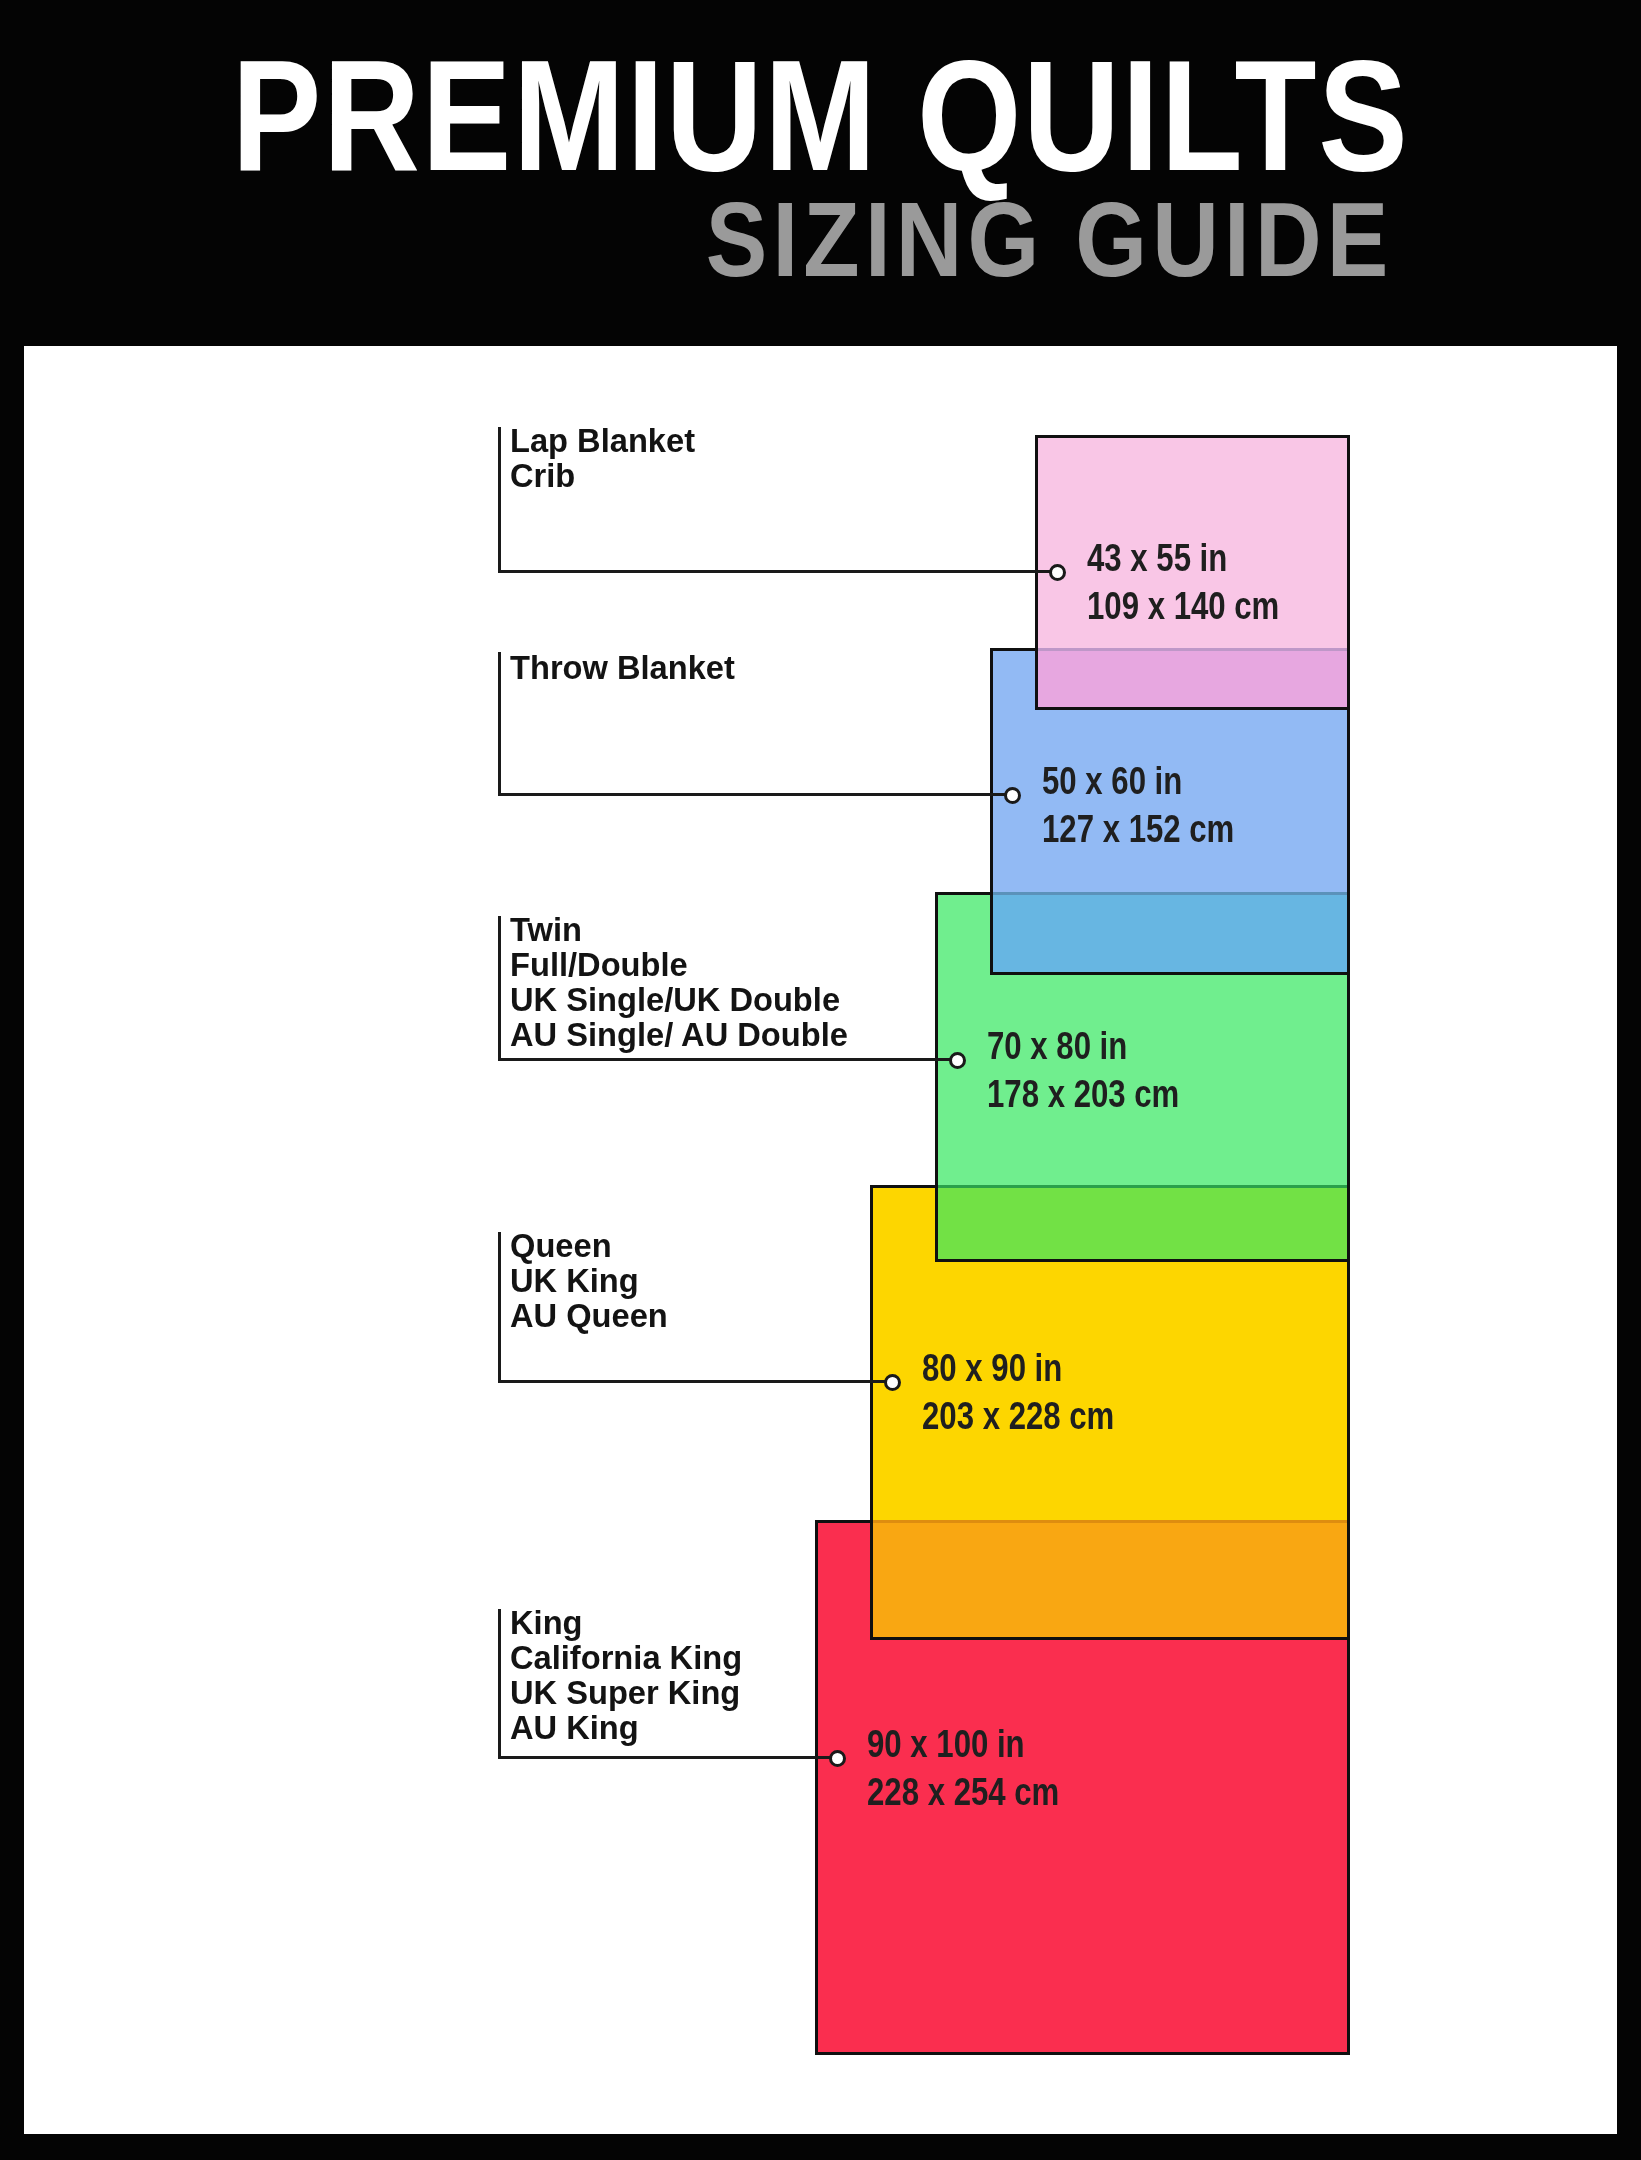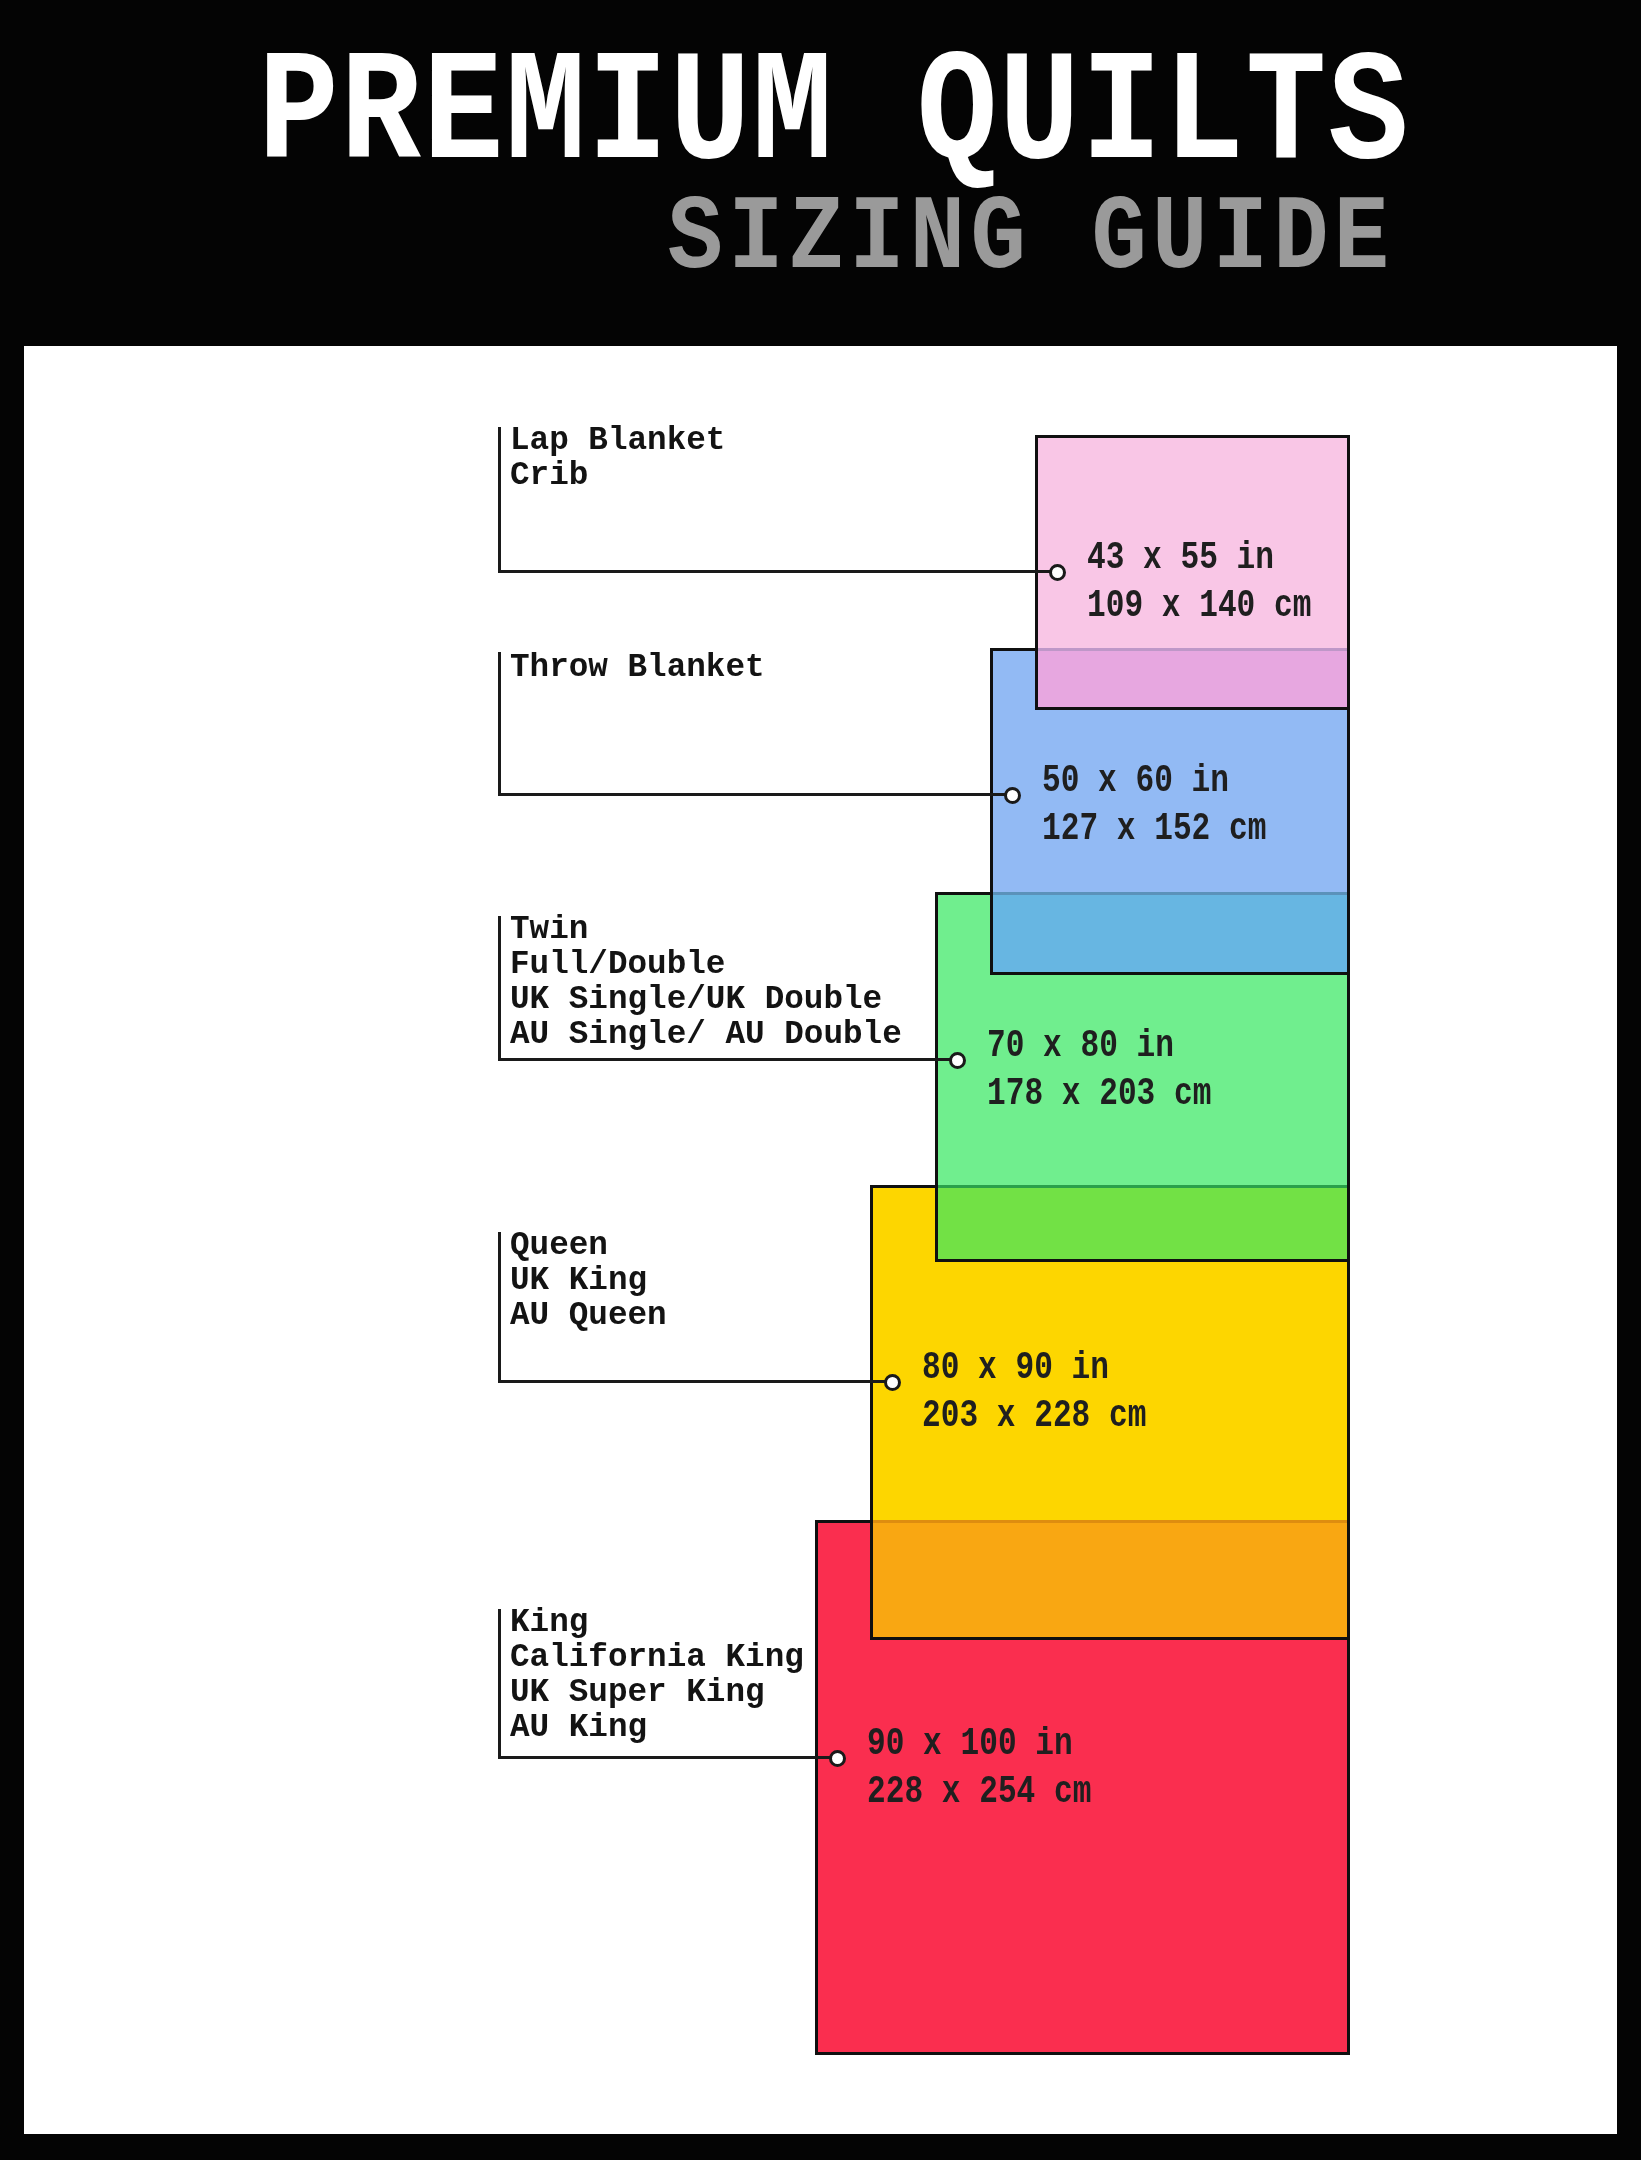--- a/index.html
+++ b/index.html
@@ -1,17 +1,17 @@
 <!DOCTYPE html>
 <html><head>
 <meta charset="utf-8">
 <style>
   html,body{margin:0;padding:0;background:#000;}
   #stage{position:relative;width:1641px;height:2160px;background:#040404;overflow:hidden;
-         font-family:Liberation Mono, monospace;}
+         font-family:Liberation Sans, sans-serif;}
   .panel{position:absolute;left:24px;top:346px;width:1593px;height:1788px;background:#ffffff;}
 
   
   .title{position:absolute;right:231px;top:36px;font-size:158px;font-weight:700;color:#ffffff;
          letter-spacing:2px;white-space:nowrap;transform:scaleX(0.85);transform-origin:right top;line-height:1.0;}
   .subtitle{position:absolute;right:247px;top:186px;font-size:106px;font-weight:700;color:#9a9a9a;
          letter-spacing:6px;white-space:nowrap;transform:scaleX(0.87);transform-origin:right top;line-height:1.0;}
 
   
   .rect{position:absolute;box-sizing:border-box;border:3px solid #101010;}

